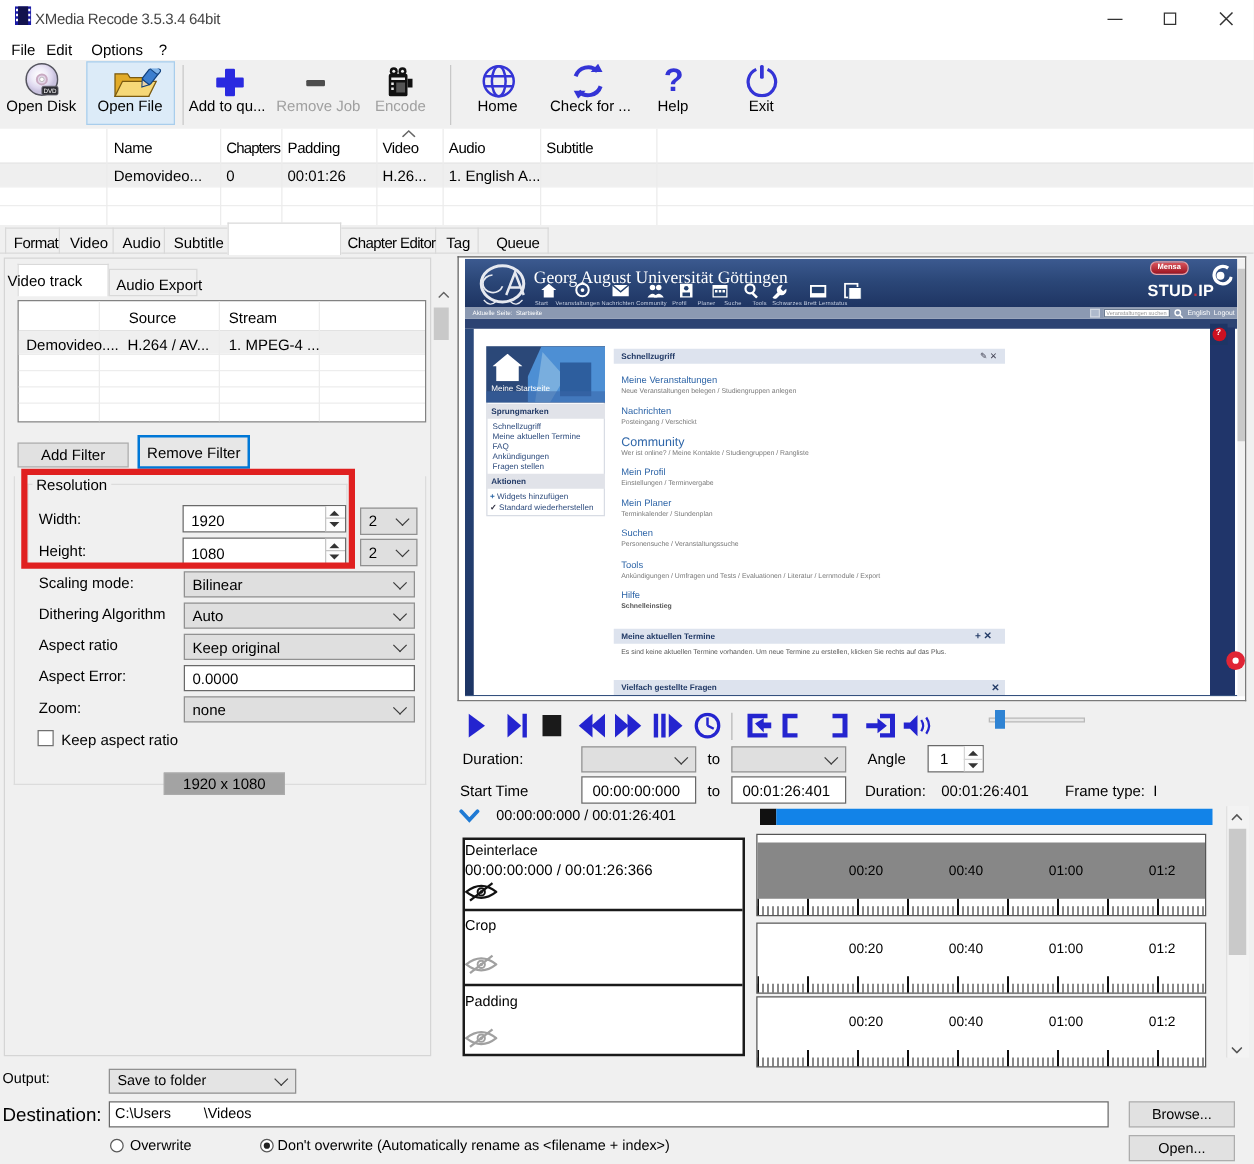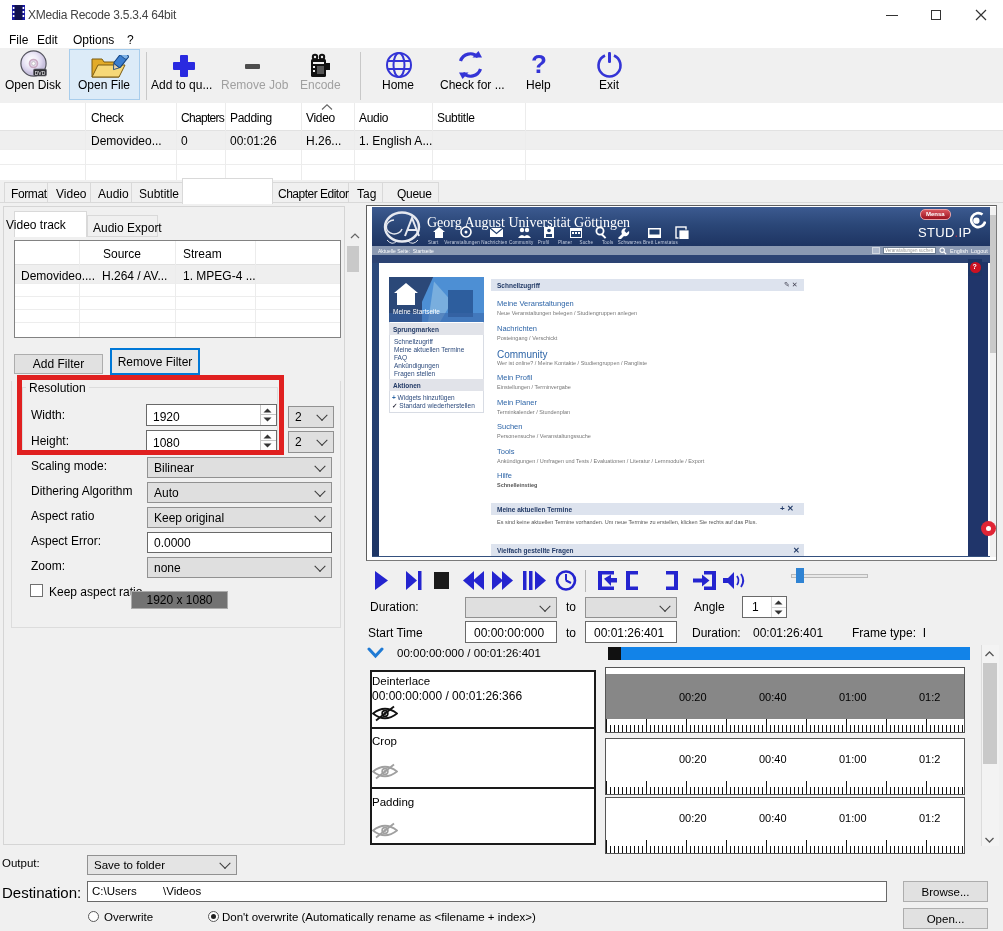--- a/index.html
+++ b/index.html
@@ -125,21 +125,21 @@
 <div class="a" style="left:0;top:130px;width:1003px;height:1px;background:#e2e2e2"></div>
 <div class="a" style="left:0;top:149px;width:1003px;height:1px;background:#ededed"></div>
 <div class="a" style="left:0;top:164px;width:1003px;height:1px;background:#ededed"></div>
 <div class="a" style="left:85px;top:103px;width:1px;height:77px;background:#ececec"></div>
 <div class="a" style="left:176px;top:103px;width:1px;height:77px;background:#ececec"></div>
 <div class="a" style="left:225px;top:103px;width:1px;height:77px;background:#ececec"></div>
 <div class="a" style="left:301px;top:103px;width:1px;height:77px;background:#ececec"></div>
 <div class="a" style="left:354px;top:103px;width:1px;height:77px;background:#ececec"></div>
 <div class="a" style="left:432px;top:103px;width:1px;height:77px;background:#ececec"></div>
 <div class="a" style="left:525px;top:103px;width:1px;height:77px;background:#ececec"></div>
-<div class="lbl" style="left:91px;top:111px;letter-spacing:-0.3px">Check</div>
+<div class="lbl" style="left:91px;top:111px;letter-spacing:-0.3px">Name</div>
 <div class="lbl" style="left:181px;top:111px;letter-spacing:-0.7px">Chapters</div>
 <div class="lbl" style="left:230px;top:111px;letter-spacing:-0.3px">Padding</div>
 <div class="lbl" style="left:306px;top:111px;letter-spacing:-0.3px">Video</div>
 <div class="lbl" style="left:359px;top:111px;letter-spacing:-0.3px">Audio</div>
 <div class="lbl" style="left:437px;top:111px;letter-spacing:-0.3px">Subtitle</div>
 <svg class="a" style="left:321px;top:104px" width="12" height="6" viewBox="0 0 12 6">
     <path d="M1 5.5 L6 0.8 L11 5.5" stroke="#666" stroke-width="1.1" fill="none"></path>
   </svg>
 <div class="lbl" style="left:91px;top:134px">Demovideo...</div>
 <div class="lbl" style="left:181px;top:134px">0</div>
@@ -248,21 +248,21 @@
 <div class="lbl" style="left:31px;top:534px">Aspect Error:</div>
 <div class="inp" style="left:147px;top:532px;width:185px;height:21px"></div>
 <div class="lbl" style="left:154px;top:536px">0.0000</div>
 <div class="lbl" style="left:31px;top:559px">Zoom:</div>
 <div class="combo" style="left:147px;top:557px;width:185px;height:21px">
     <span class="tx">none</span>
     <span class="chev"></span>
   </div>
 <div class="a" style="left:30px;top:584px;width:13px;height:13px;background:#fff;border:1px solid #707070"></div>
 <div class="lbl" style="left:49px;top:585px">Keep aspect ratio</div>
-<div class="btn" style="left:131px;top:591px;width:97px;height:18px;background:#737373;border-color:#ababab">1920 x 1080</div>
+<div class="btn" style="left:131px;top:618px;width:97px;height:18px;background:#a3a3a3;border-color:#ababab">1920 x 1080</div>
 
 <div class="a" style="left:366px;top:205px;width:631px;height:356px;background:#fff;border:1px solid #7a7a7a;border-top-color:#5e5e5e;border-left-color:#5e5e5e"></div>
 <div class="a" style="left:372px;top:207px;width:618px;height:350px;overflow:hidden">
 
  <div class="a" style="left:0;top:0;width:618px;height:39px;background:linear-gradient(180deg,#3c5a90 0%,#2b4778 45%,#1e3462 100%)"></div>
  <svg class="a" style="left:9px;top:3px" width="44" height="38" viewBox="0 0 44 38">
       <g stroke="#e6e9f0" fill="none">
         <ellipse cx="21" cy="17" rx="17" ry="14.5" stroke-width="2.4"></ellipse>
         <path d="M13 10 a 8 7 0 1 0 8 9" stroke-width="1.4"></path>
         <path d="M24 26 L31 8 L38 26 M27 20 L35 20" stroke-width="2"></path>
@@ -296,21 +296,21 @@
         <rect x="218" y="2" width="13" height="10"></rect>
         <rect x="219.5" y="3.5" width="10" height="5" fill="#23406e"></rect>
         <rect x="246" y="1" width="10" height="11" fill="none" stroke="#fff" stroke-width="1.4"></rect>
         <rect x="249" y="4" width="10" height="11" fill="#fff" stroke="#23406e" stroke-width="0.8"></rect>
       </g>
     </svg>
  <div class="lbl" style="left:56px;top:33px;color:#c9d2e4;font-size:4.5px;letter-spacing:0.2px">Start&nbsp;&nbsp;&nbsp;&nbsp;Veranstaltungen&nbsp;Nachrichten&nbsp;Community&nbsp;&nbsp;&nbsp;Profil&nbsp;&nbsp;&nbsp;&nbsp;&nbsp;&nbsp;Planer&nbsp;&nbsp;&nbsp;&nbsp;&nbsp;Suche&nbsp;&nbsp;&nbsp;&nbsp;&nbsp;&nbsp;Tools&nbsp;&nbsp;&nbsp;Schwarzes Brett&nbsp;Lernstatus</div>
 
  <div class="a" style="left:548px;top:2px;width:31px;height:11px;background:linear-gradient(180deg,#d9545c,#9c1320);border-radius:5px;border:1px solid #e8a0a6"></div>
  <div class="lbl" style="left:554px;top:4px;color:#fff;font-size:6px;font-weight:bold">Mensa</div>
- <div class="lbl" style="left:546px;top:18px;color:#fff;font-size:13px;font-weight:normal;letter-spacing:0.3px">STUD<span style="color:#c03040">.</span>IP</div>
+ <div class="lbl" style="left:546px;top:18px;color:#fff;font-size:13px;font-weight:bold;letter-spacing:0.3px">STUD<span style="color:#c03040">.</span>IP</div>
  <svg class="a" style="left:593px;top:4px" width="21" height="21" viewBox="0 0 24 24">
       <path d="M20 4 a 8 8 0 1 0 3 8" stroke="#fff" stroke-width="3" fill="none"></path>
       <circle cx="13" cy="11" r="3.6" fill="#fff"></circle>
     </svg>
 
  <div class="a" style="left:0;top:39px;width:618px;height:9px;background:#8b99b2"></div>
  <div class="lbl" style="left:6px;top:41px;color:#fff;font-size:5px">Aktuelle Seite:&nbsp;&nbsp;Startseite</div>
  <div class="a" style="left:500px;top:40px;width:8px;height:7px;background:#aeb9cc;border:1px solid #d0d6e0"></div>
  <div class="a" style="left:511px;top:40px;width:53px;height:7px;background:#fff;border:1px solid #6a7a90"></div>
  <div class="a" style="left:511px;top:40px;width:53px;height:7px;overflow:hidden">

